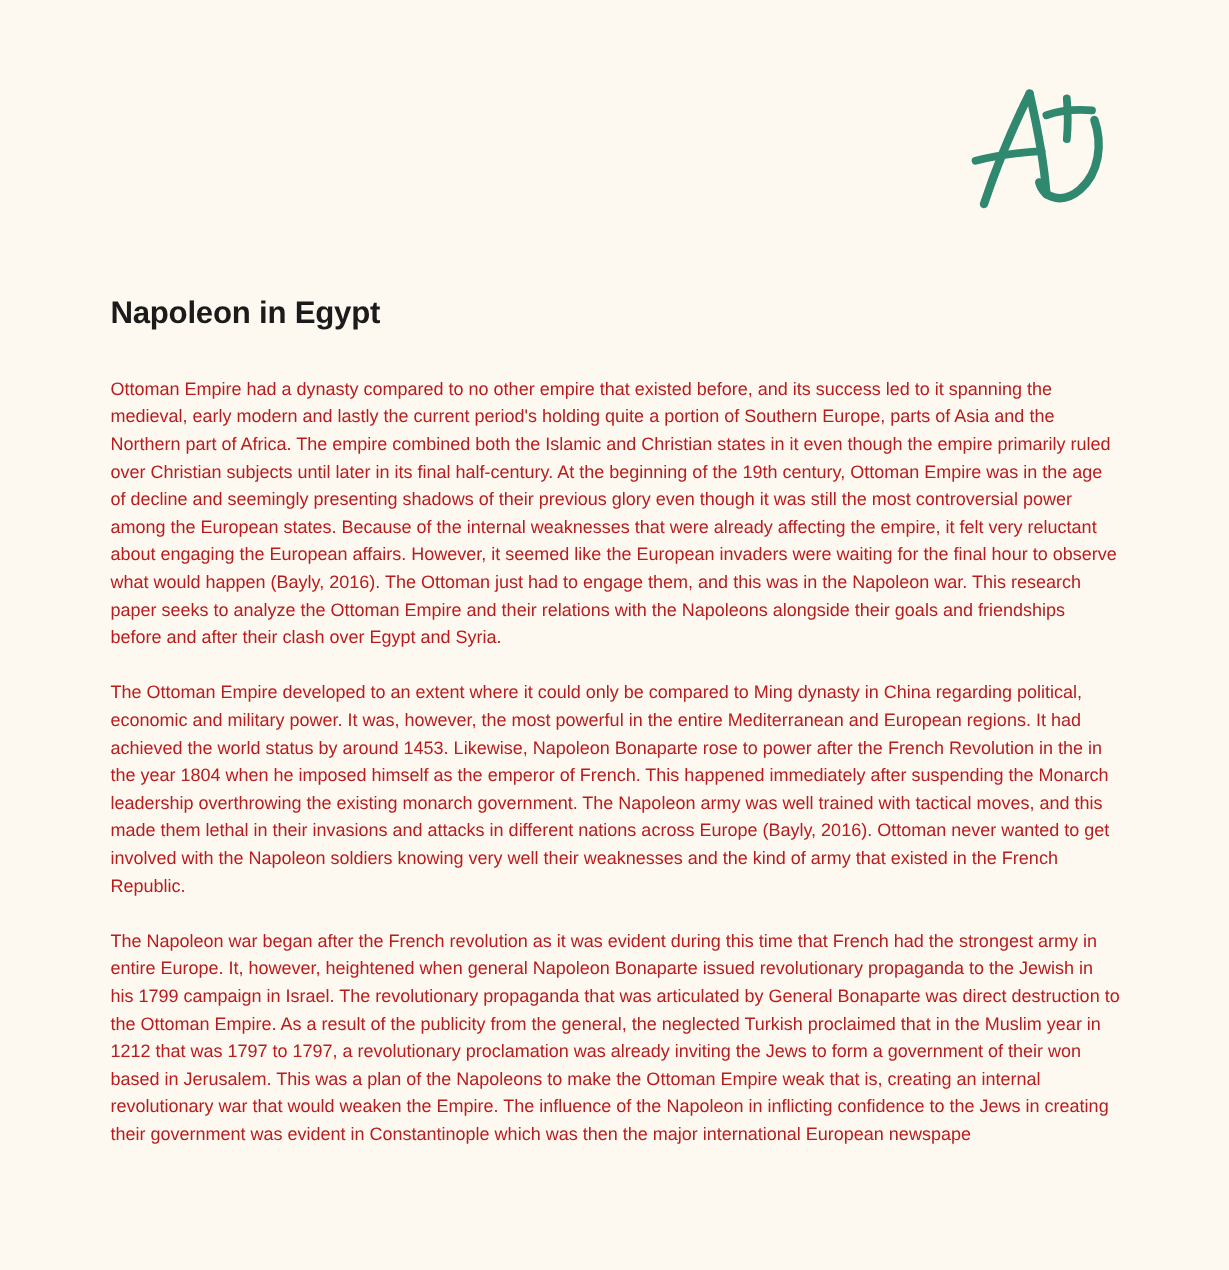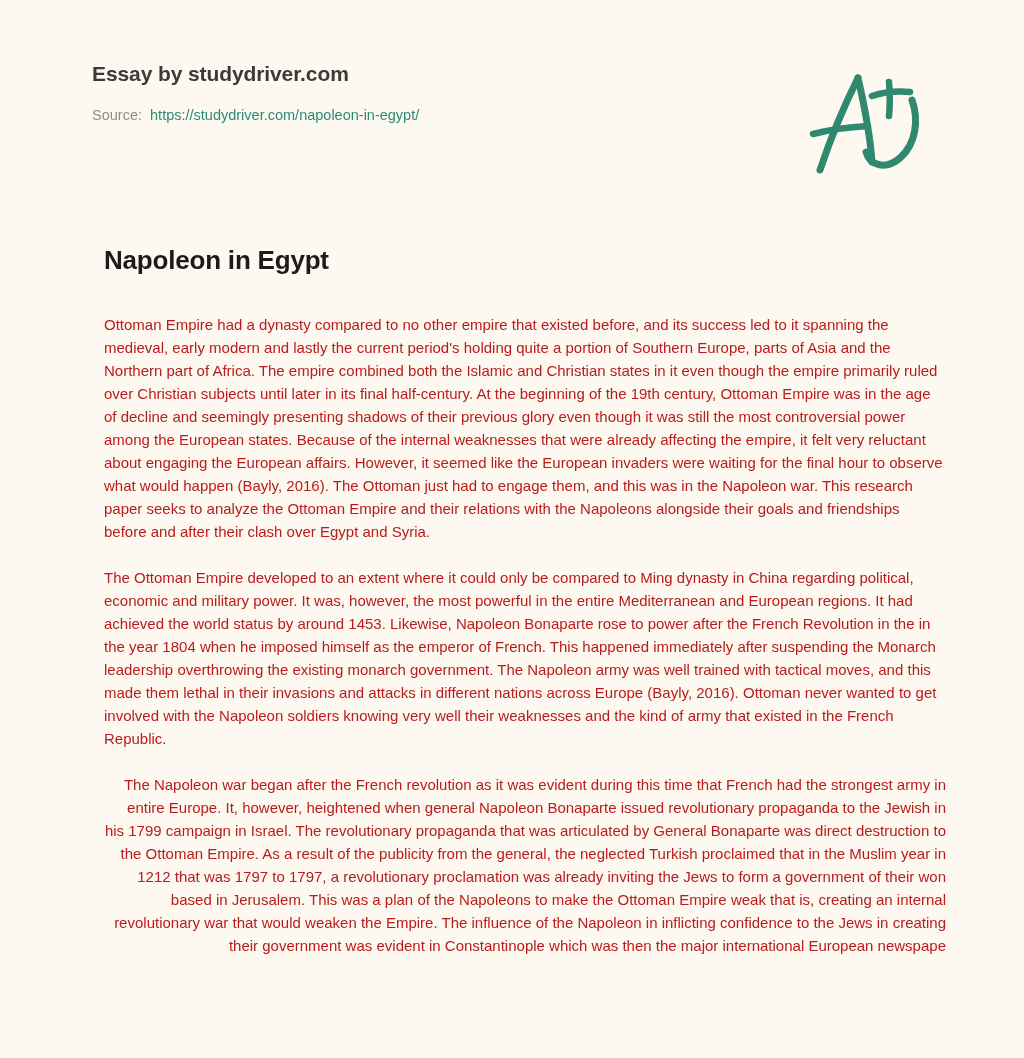--- a/index.html
+++ b/index.html
@@ -78,21 +78,20 @@
     width: 122px;
     height: 120px;
   }
 
   
   .article {
     position: absolute;
     left: 92px;
     top: 243px;
     width: 842px;
-    margin-left: 12px;
   }
 
   .article-title {
     font-size: 26px;
     font-weight: bold;
     color: #1b1b1b;
     letter-spacing: -0.2px;
     line-height: 34px;
     margin: 0 0 36px 0;
   }
@@ -103,37 +102,29 @@
     color: #b91c1c;
     text-align: left;
   }
 
   .article-body p {
     margin: 0 0 23px 0;
   }
 
   .article-body p:last-child {
     margin-bottom: 0;
-    text-align: right;
   }
 </style>
 </head>
 <body>
 
 <div class="page">
 
   <div class="doc-header">
 
-    <div class="header-text-block">
-      <div class="brand-line">Essay by studydriver.com</div>
-      <div class="source-line">
-        <span class="source-label">Source:</span>
-        <span>&nbsp;</span><a class="source-url" href="#">https://studydriver.com/napoleon-in-egypt/</a>
-      </div>
-    </div>
 
     <div class="logo-wrap">
       <svg viewBox="0 0 122 120" xmlns="http://www.w3.org/2000/svg">
         <g fill="none" stroke="#30886f" stroke-linecap="round" stroke-linejoin="round">
 
           <path d="M14 112 C 22 88, 36 52, 52 20" stroke-width="7"></path>
 
           <path d="M52 20 C 58 46, 64 76, 66 104" stroke-width="7"></path>
 
           <path d="M7 76 C 22 72, 44 69, 62 68" stroke-width="6.5"></path>

